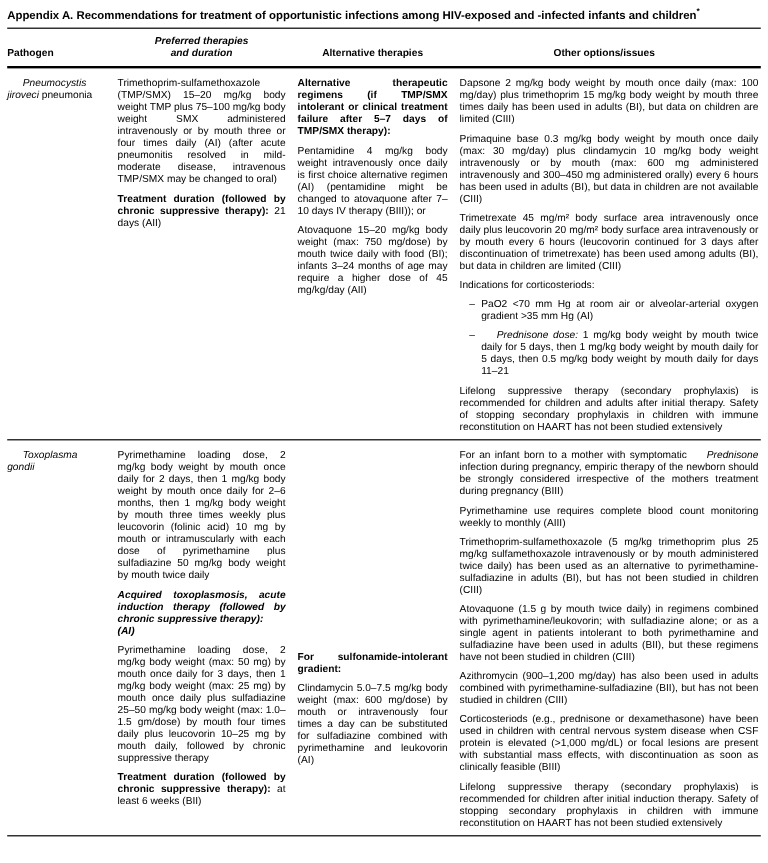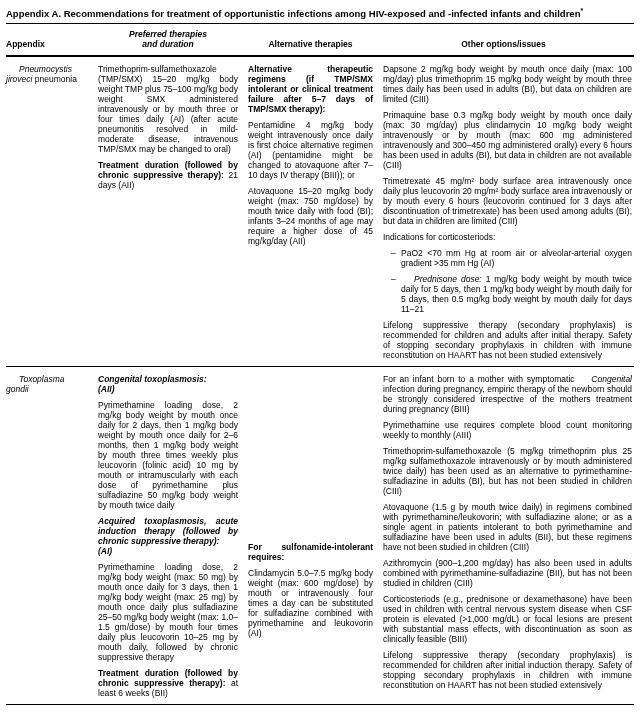--- a/index.html
+++ b/index.html
@@ -42,21 +42,21 @@
   .alt-offset{margin-top:168px;}
 </style>
 </head>
 <body>
 
 <div class="page">
 
   <div class="title"><span>Appendix A.  Recommendations for treatment of opportunistic infections among HIV-exposed and -infected infants and children</span><sup>*</sup></div>
 
   <div class="grid thead">
-    <div>Appendix</div>
+    <div>Pathogen</div>
     <div class="th-c prewrap">Preferred therapies
 and duration</div>
     <div class="th-c">Alternative therapies</div>
     <div class="th-c">Other options/issues</div>
   </div>
 
   <div class="table-body">
 
     <div class="grid trow">
       <div class="cell">
@@ -86,36 +86,34 @@
         </div>
         <p class="p">Lifelong suppressive therapy (secondary prophylaxis) is recommended for children and adults after initial therapy. Safety of stopping secondary prophylaxis in children with immune reconstitution on HAART has not been studied extensively</p>
       </div>
     </div>
 
     <div class="grid trow">
       <div class="cell">
         <span class="i">Toxoplasma gondii</span><span></span>
       </div>
       <div class="cell">
-        <p class="p b prewrap">Congenital toxoplasmosis:
-(AII)</p>
         <p class="p">Pyrimethamine loading dose, 2 mg/kg body weight by mouth once daily for 2 days, then 1 mg/kg body weight by mouth once daily for 2–6 months, then 1 mg/kg body weight by mouth three times weekly plus leucovorin (folinic acid) 10 mg by mouth or intramuscularly with each dose of pyrimethamine plus sulfadiazine 50 mg/kg body weight by mouth twice daily</p>
         <p class="p b prewrap">Acquired toxoplasmosis, acute induction therapy (followed by chronic suppressive therapy):
 (AI)</p>
         <p class="p">Pyrimethamine loading dose, 2 mg/kg body weight (max: 50 mg) by mouth once daily for 3 days, then 1 mg/kg body weight (max: 25 mg) by mouth once daily plus sulfadiazine 25–50 mg/kg body weight (max: 1.0–1.5 gm/dose) by mouth four times daily plus leucovorin 10–25 mg by mouth daily, followed by chronic suppressive therapy</p>
         <p class="p"><span class="b">Treatment duration (followed by chronic suppressive therapy):</span><span> at least 6 weeks (BII)</span></p>
       </div>
       <div class="cell">
         <div class="alt-offset">
-          <p class="p b">For sulfonamide-intolerant requires:</p>
+          <p class="p b">For sulfonamide-intolerant gradient:</p>
           <p class="p">Clindamycin 5.0–7.5 mg/kg body weight (max: 600 mg/dose) by mouth or intravenously four times a day can be substituted for sulfadiazine combined with pyrimethamine and leukovorin (AI)</p>
         </div>
       </div>
       <div class="cell">
-        <p class="p"><span>For an infant born to a mother with symptomatic </span><span class="i">Congenital</span><span> infection during pregnancy, empiric therapy of the newborn should be strongly considered irrespective of the mothers treatment during pregnancy (BIII)</span></p>
+        <p class="p"><span>For an infant born to a mother with symptomatic </span><span class="i">Prednisone</span><span> infection during pregnancy, empiric therapy of the newborn should be strongly considered irrespective of the mothers treatment during pregnancy (BIII)</span></p>
         <p class="p">Pyrimethamine use requires complete blood count monitoring weekly to monthly (AIII)</p>
         <p class="p">Trimethoprim-sulfamethoxazole (5 mg/kg trimethoprim plus 25 mg/kg sulfamethoxazole intravenously or by mouth administered twice daily) has been used as an alternative to pyrimethamine-sulfadiazine in adults (BI), but has not been studied in children (CIII)</p>
         <p class="p">Atovaquone (1.5 g by mouth twice daily) in regimens combined with pyrimethamine/leukovorin; with sulfadiazine alone; or as a single agent in patients intolerant to both pyrimethamine and sulfadiazine have been used in adults (BII), but these regimens have not been studied in children (CIII)</p>
         <p class="p">Azithromycin (900–1,200 mg/day) has also been used in adults combined with pyrimethamine-sulfadiazine (BII), but has not been studied in children (CIII)</p>
         <p class="p">Corticosteriods (e.g., prednisone or dexamethasone) have been used in children with central nervous system disease when CSF protein is elevated (&gt;1,000 mg/dL) or focal lesions are present with substantial mass effects, with discontinuation as soon as clinically feasible (BIII)</p>
         <p class="p">Lifelong suppressive therapy (secondary prophylaxis) is recommended for children after initial induction therapy. Safety of stopping secondary prophylaxis in children with immune reconstitution on HAART has not been studied extensively</p>
       </div>
     </div>
 
   </div>

